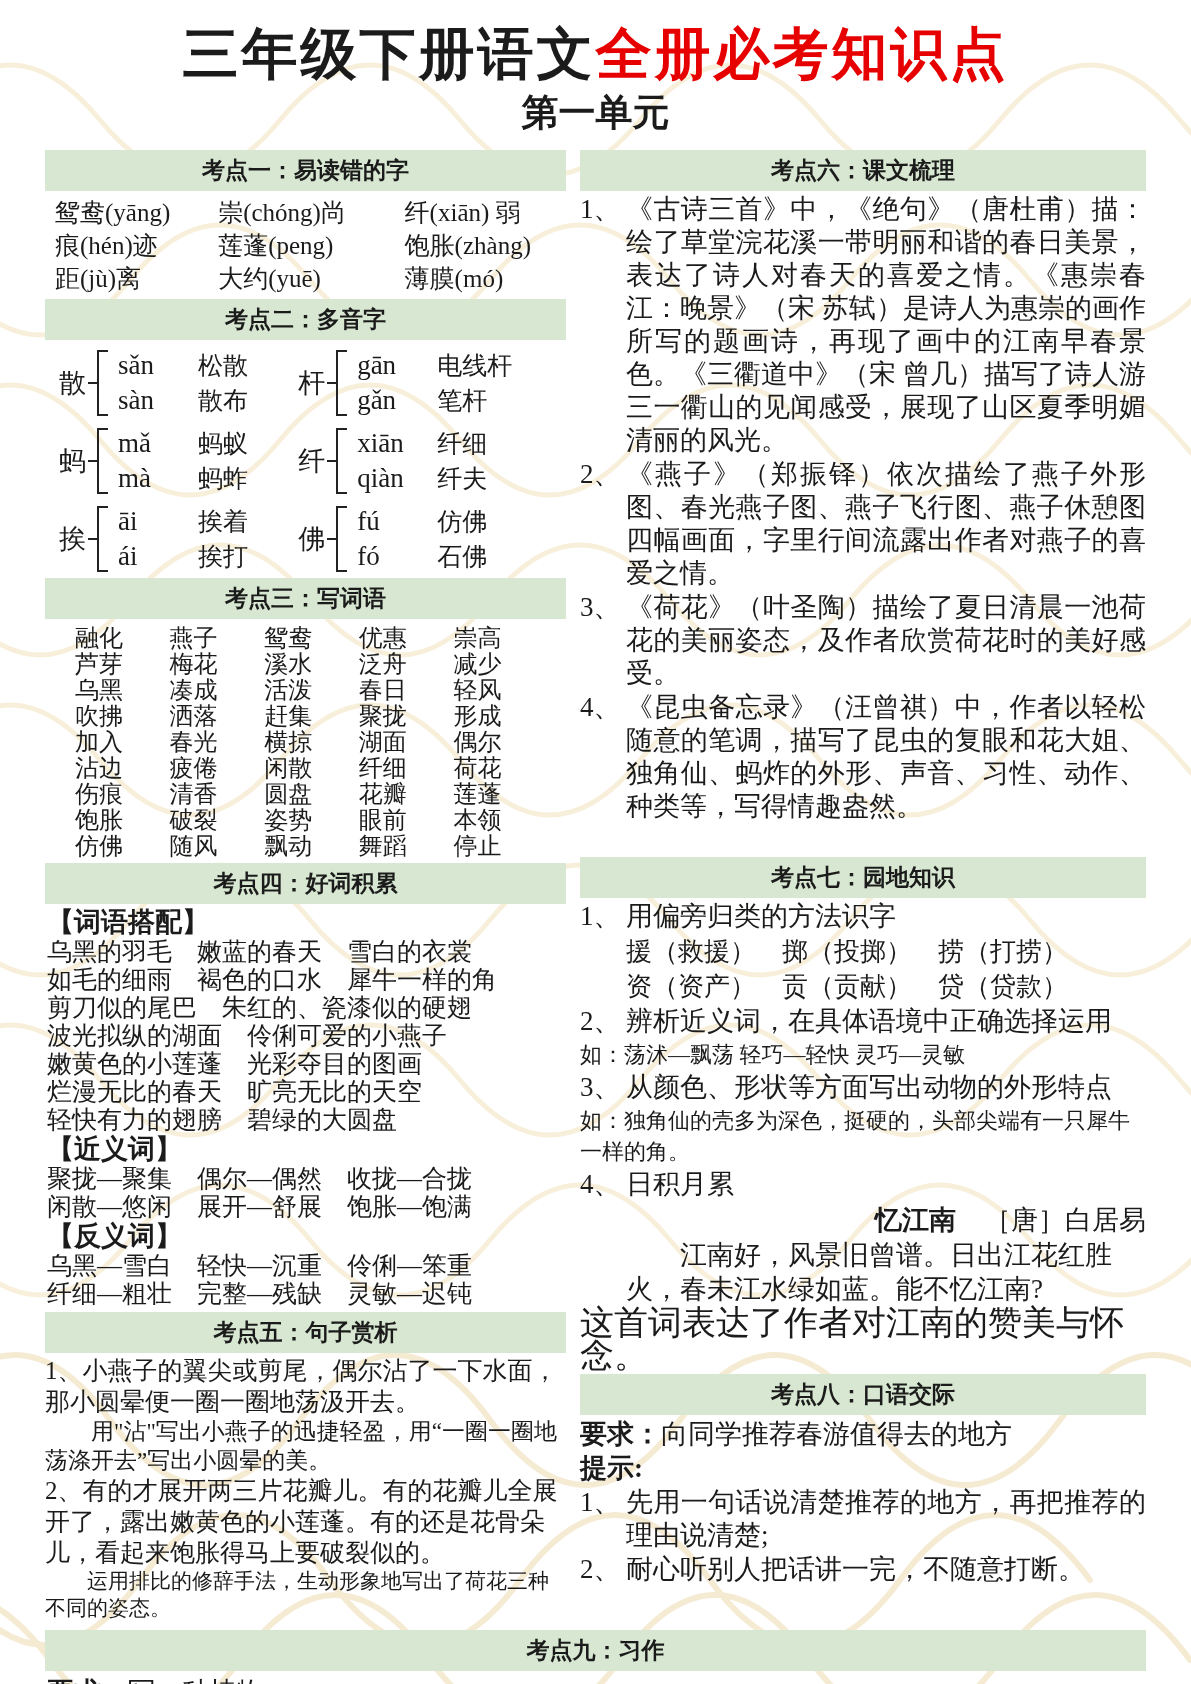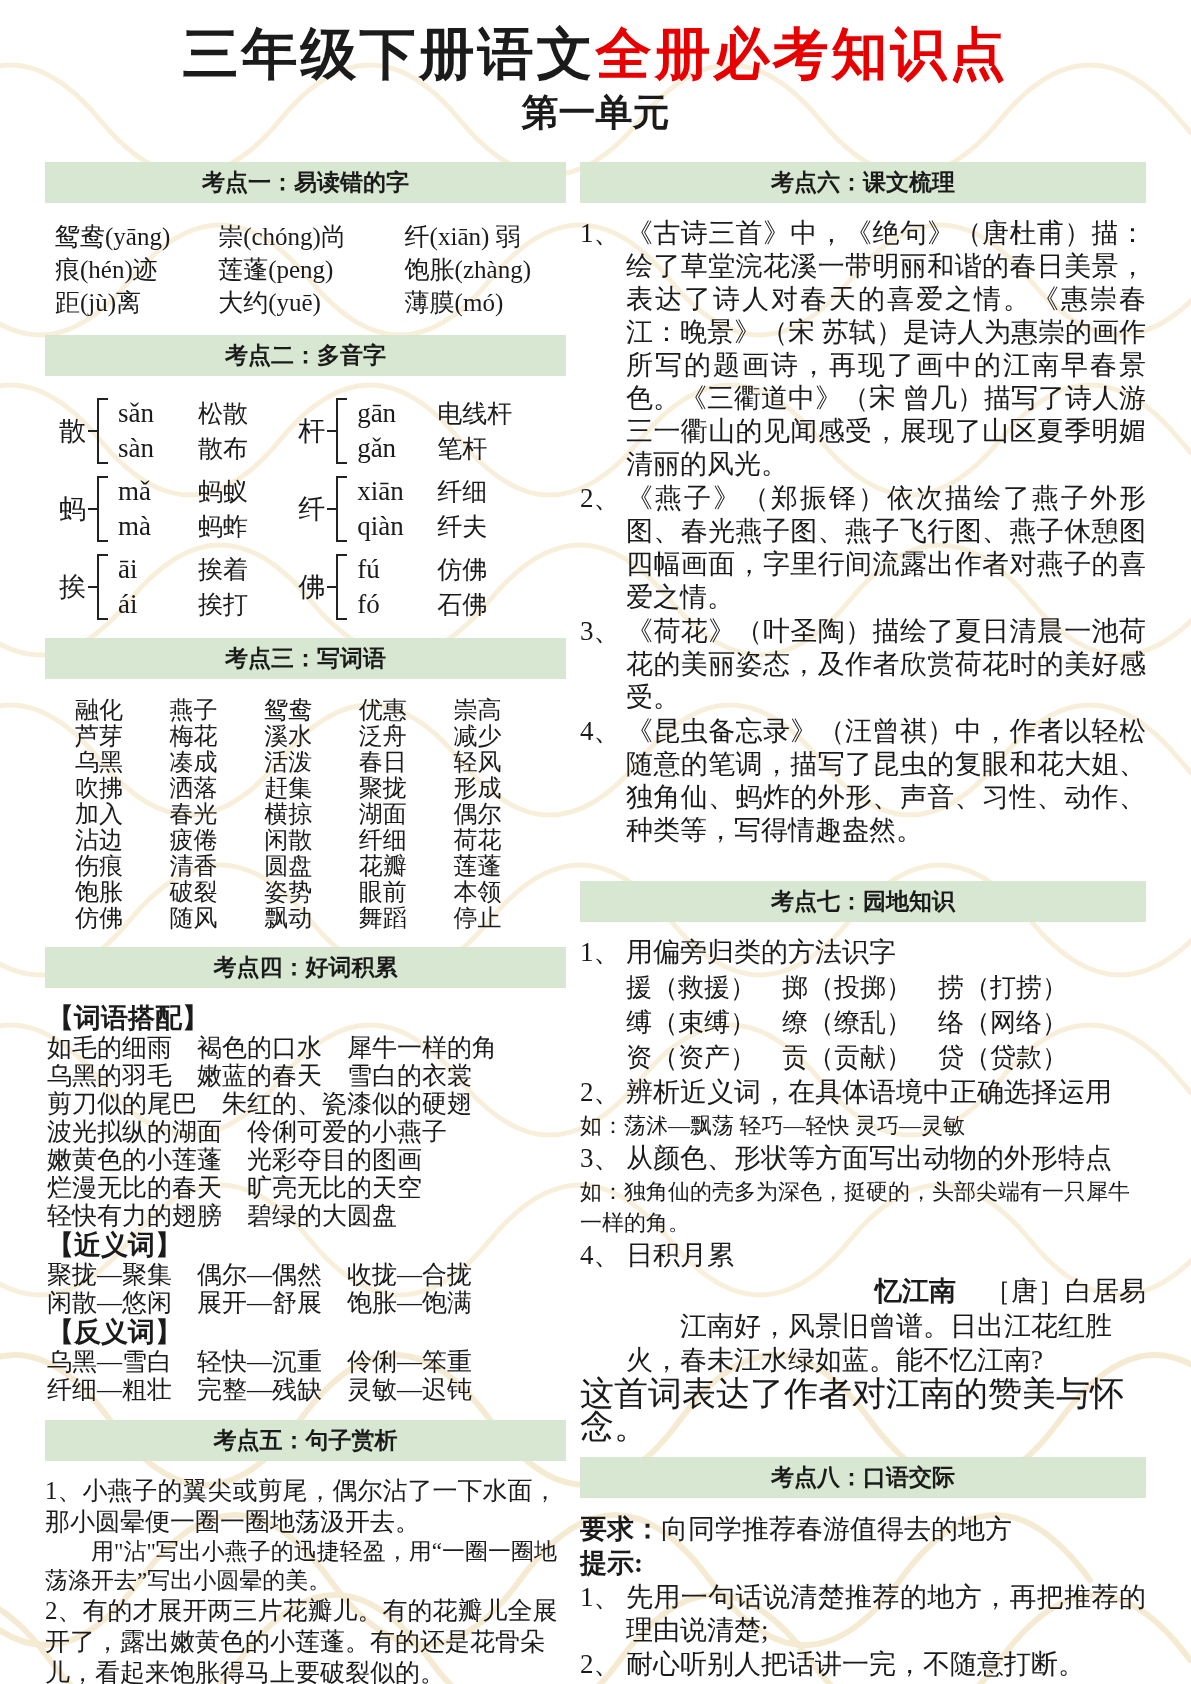--- a/index.html
+++ b/index.html
@@ -16,21 +16,21 @@
   .title { text-align:center; font-size:56px; font-weight:bold; letter-spacing:3px; line-height:1.15; }
   .title .red { color:#e60000;margin-top:24px; }
   .subtitle { text-align:center; font-size:37px; font-weight:bold; margin:2px 0 10px 0; }
 
   .cols { display:flex; gap:14px; align-items:flex-start; }
   .col-left { width:521px; flex:none; }
   .col-right { flex:1; min-width:0; }
 
   .sec-header {
     background:#d7e7d1; text-align:center; font-weight:bold;
-    font-size:23px; padding:5px 0; margin:14px 0;
+    font-size:23px; padding:5px 0; margin:2px 0;
   }
   .gap-top { margin-top:34px; }
 
   
   .s1-grid { display:grid; grid-template-columns:1.05fr 1.2fr 1fr; font-size:25px; line-height:33px; padding:3px 6px 2px 10px; }
 
   
   .s2-grid { display:grid; grid-template-columns:1fr 1.12fr; padding:8px 0 4px 14px; row-gap:12px; }
   .poly { display:flex; align-items:center; }
   .poly .char { font-size:27px; }
@@ -233,22 +233,22 @@
           <span>随风</span>
           <span>飘动</span>
           <span>舞蹈</span>
           <span>停止</span>
         </div>
 
       <div class="sec-header">考点四：好词积累</div>
       <div class="s4-block">
         <div class="sub-title">【词语搭配】</div>
         <div class="line-list">
+            <div>乌黑的羽毛　嫩蓝的春天　雪白的衣裳</div>
             <div>如毛的细雨　褐色的口水　犀牛一样的角</div>
-            <div>乌黑的羽毛　嫩蓝的春天　雪白的衣裳</div>
             <div>剪刀似的尾巴　朱红的、瓷漆似的硬翅</div>
             <div>波光拟纵的湖面　伶俐可爱的小燕子</div>
             <div>嫩黄色的小莲蓬　光彩夺目的图画</div>
             <div>烂漫无比的春天　旷亮无比的天空</div>
             <div>轻快有力的翅膀　碧绿的大圆盘</div>
           </div>
         <div class="sub-title">【近义词】</div>
         <div class="line-list">
             <div>聚拢—聚集　偶尔—偶然　收拢—合拢</div>
             <div>闲散—悠闲　展开—舒展　饱胀—饱满</div>
@@ -293,21 +293,20 @@
       </div>
 
       <div class="sec-header gap-top">考点七：园地知识</div>
       <div class="s7-block">
         <div class="num-item">
           <span class="num">1、</span>
           <div class="text">用偏旁归类的方法识字</div>
         </div>
         <div class="radical-lines">
             <div>援（救援）　掷（投掷）　捞（打捞）</div>
-            <div>缚（束缚）　缭（缭乱）　络（网络）</div>
             <div>资（资产）　贡（贡献）　贷（贷款）</div>
           </div>
         <div class="num-item">
           <span class="num">2、</span>
           <div class="text">辨析近义词，在具体语境中正确选择运用</div>
         </div>
         <div class="eg">如：荡沭—飘荡 轻巧—轻快 灵巧—灵敏</div>
         <div class="num-item">
           <span class="num">3、</span>
           <div class="text">从颜色、形状等方面写出动物的外形特点</div>

